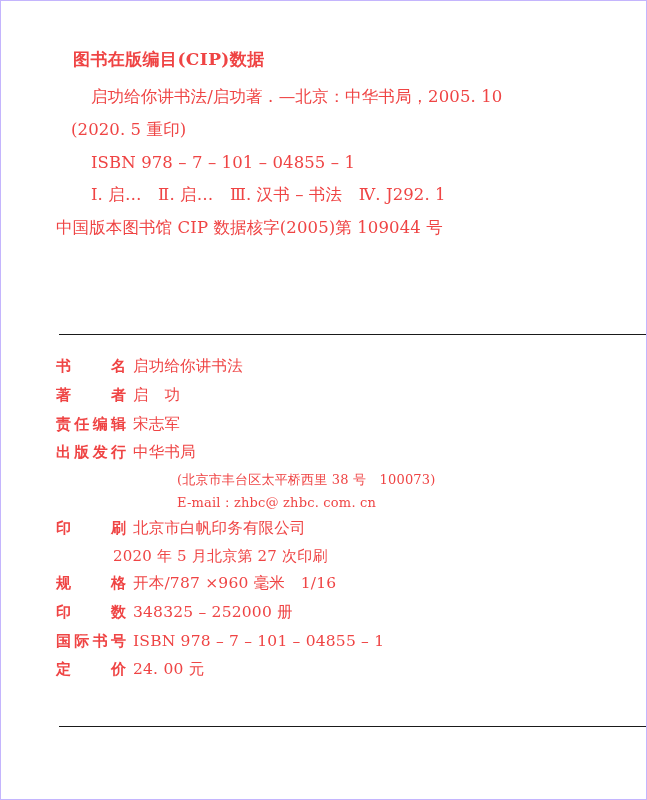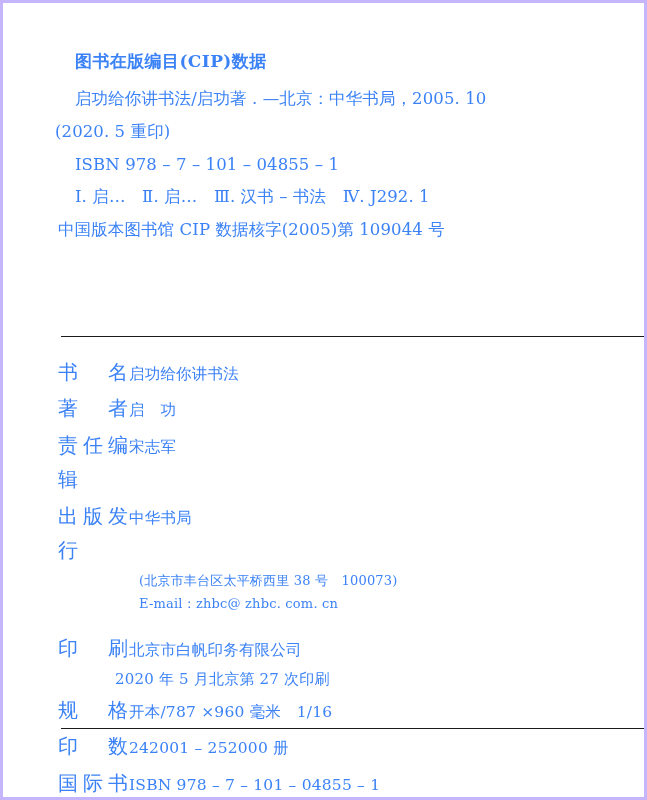--- a/index.html
+++ b/index.html
@@ -5,44 +5,44 @@
   html, body {
     margin: 0;
     padding: 0;
     background: #ffffff;
   }
   .page {
     position: relative;
     width: 647px;
     height: 800px;
     background: #ffffff;
-    border: 3px solid #c4b5fd;
+    border: 1px solid #c4b5fd;
     box-sizing: border-box;
     overflow: hidden;
     font-family: "DejaVu Serif", "Liberation Serif", serif;
-    color: #3b82f6;
+    color: #ef4444;
   }
 
   
   .cip-block {
     position: absolute;
     left: 0;
     top: 48px;
     width: 647px;
   }
   .cip-heading {
     margin: 0 0 14px 72px;
     font-size: 17px;
     font-weight: bold;
     letter-spacing: 0.4px;
     line-height: 1.25;
   }
   .cip-line {
     margin: 0 0 6px 0;
-    padding-left: 52px;
+    padding-left: 70px;
     font-size: 16.5px;
     line-height: 1.62;
     letter-spacing: 0.1px;
     white-space: pre-wrap;
   }
   .cip-line.indent {
     text-indent: 20px;
   }
   .cip-line.gap-top {
     margin-top: 4px;
@@ -71,50 +71,51 @@
   }
   .row {
     display: flex;
     align-items: baseline;
     margin-bottom: 2px;
   }
   .row .label {
     width: 70px;
     margin-left: 55px;
     flex: 0 0 70px;
-    font-size: 20px;
-    font-weight: normal;
+    font-size: 15px;
+    font-weight: bold;
     line-height: 1.72;
     text-align: justify;
     text-align-last: justify;
     text-justify: inter-character;
   }
   .row .value {
     font-size: 15.5px;
     line-height: 1.72;
-    margin-left: 1px;
+    margin-left: 7px;
     letter-spacing: 0.2px;
     white-space: pre-wrap;
   }
   
   .subrow {
     margin-left: 112px;
     font-size: 15px;
     line-height: 1.72;
     letter-spacing: 0.2px;
     white-space: pre-wrap;
   }
   .subrow.small {
     font-size: 13px;
     line-height: 1.78;
     margin-left: 136px;
   }
   .contact-block {
     margin-top: 1px;
-    margin-bottom: 15px;
+    margin-bottom: 1px;
+    padding-left: 40px;
   }
 </style>
 </head>
 <body>
 
 <div class="page">
 
   <div class="cip-block">
     <div class="cip-heading">图书在版编目(CIP)数据</div>
 
@@ -168,21 +169,21 @@
     <div class="subrow">2020 年 5 月北京第 27 次印刷</div>
 
     <div class="row">
       <div class="label">规格</div>
       <div class="value">开本/787 ×960 毫米　1/16</div>
     </div>
 
 
     <div class="row">
       <div class="label">印数</div>
-      <div class="value">242001 – 252000 册</div>
+      <div class="value">348325 – 252000 册</div>
     </div>
 
     <div class="row">
       <div class="label">国际书号</div>
       <div class="value">ISBN 978 – 7 – 101 – 04855 – 1</div>
     </div>
 
     <div class="row">
       <div class="label">定价</div>
       <div class="value">24. 00 元</div>

